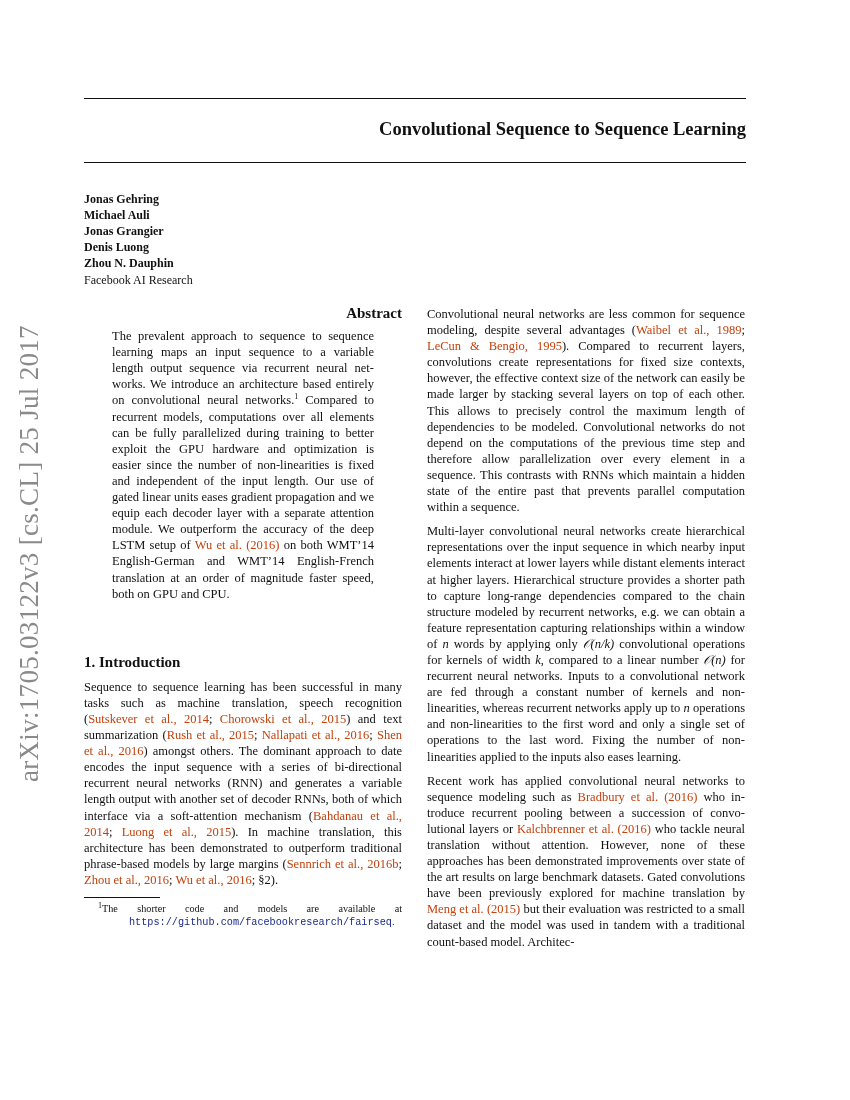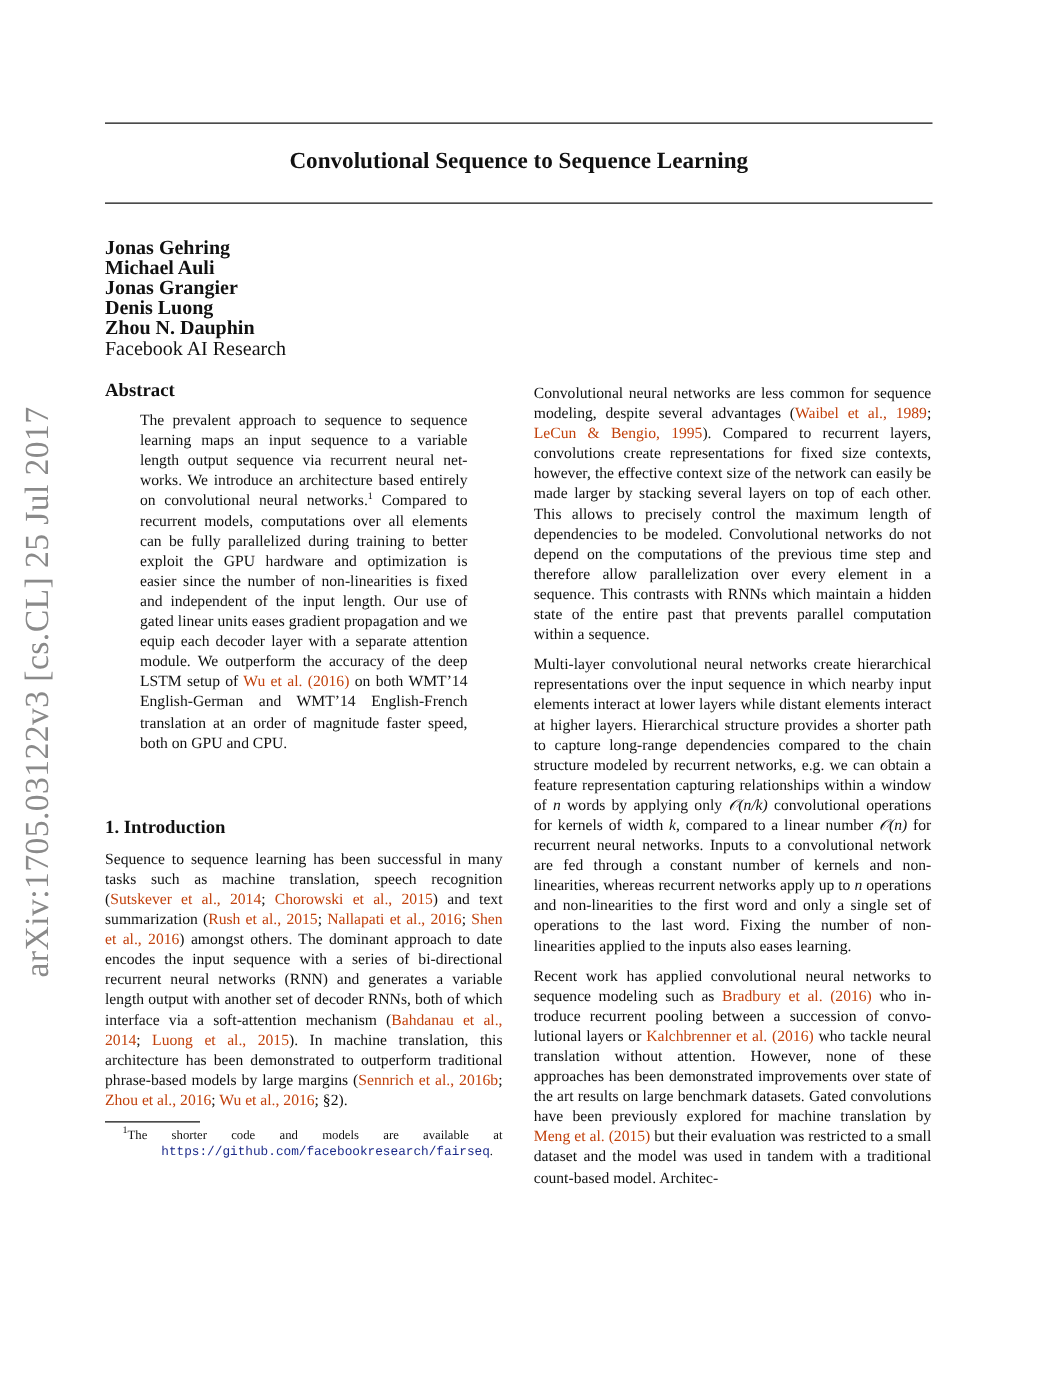--- a/index.html
+++ b/index.html
@@ -11,29 +11,29 @@
     .arxiv-stamp {
       position: absolute; left: 14px; top: 782px;
       transform: rotate(-90deg); transform-origin: left top;
       font-size: 27px; color: #8a8a8a; white-space: nowrap; letter-spacing: 0.3px;
     }
     .rule { position: absolute; left: 84px; width: 662px; height: 0; border-top: 1.3px solid #111; }
     .rule.top { top: 98px; }
     .rule.bottom { top: 162px; }
     .title {
       position: absolute; left: 84px; width: 662px; top: 119px;
-      text-align: center; font-weight: bold; font-size: 18.5px;
+      text-align: right; font-weight: bold; font-size: 18.5px;
     }
-    .authors { position: absolute; left: 84px; top: 191px; font-size: 16px; line-height: 16px; }
+    .authors { position: absolute; left: 84px; top: 191px; font-size: 12px; line-height: 16px; }
     .author { font-weight: bold; }
     .affil { margin-top: 1px; font-weight: normal; }
     .col { position: absolute; font-size: 12.5px; line-height: 16.1px; text-align: justify; }
     .col-left { left: 84px; width: 318px; top: 305px; }
     .col-right { left: 427px; width: 318px; top: 306px; }
-    .abstract-title { text-align: left; font-weight: bold; font-size: 15px; margin: 0 0 7px 0; }
+    .abstract-title { text-align: right; font-weight: bold; font-size: 15px; margin: 0 0 7px 0; }
     .abstract-body { margin: 0 28px 0 28px; hyphens: manual; }
     .section-title { font-weight: bold; font-size: 15px; margin: 52px 0 9px 0; }
     p { margin: 0 0 8px 0; }
     .cite { color: #c2410c; }
     sup { font-size: 8px; line-height: 0; }
     .footnote-rule { width: 76px; border-top: 1px solid #111; margin: 9px 0 4px 0; }
     .footnote { font-size: 10.2px; line-height: 13px; text-indent: 14px; }
     .mono { font-family: "Liberation Mono", "DejaVu Sans Mono", monospace; color: #1b2a8a; font-size: 10.2px; padding-left: 45px; }
     .math { font-style: italic; }
   </style>

